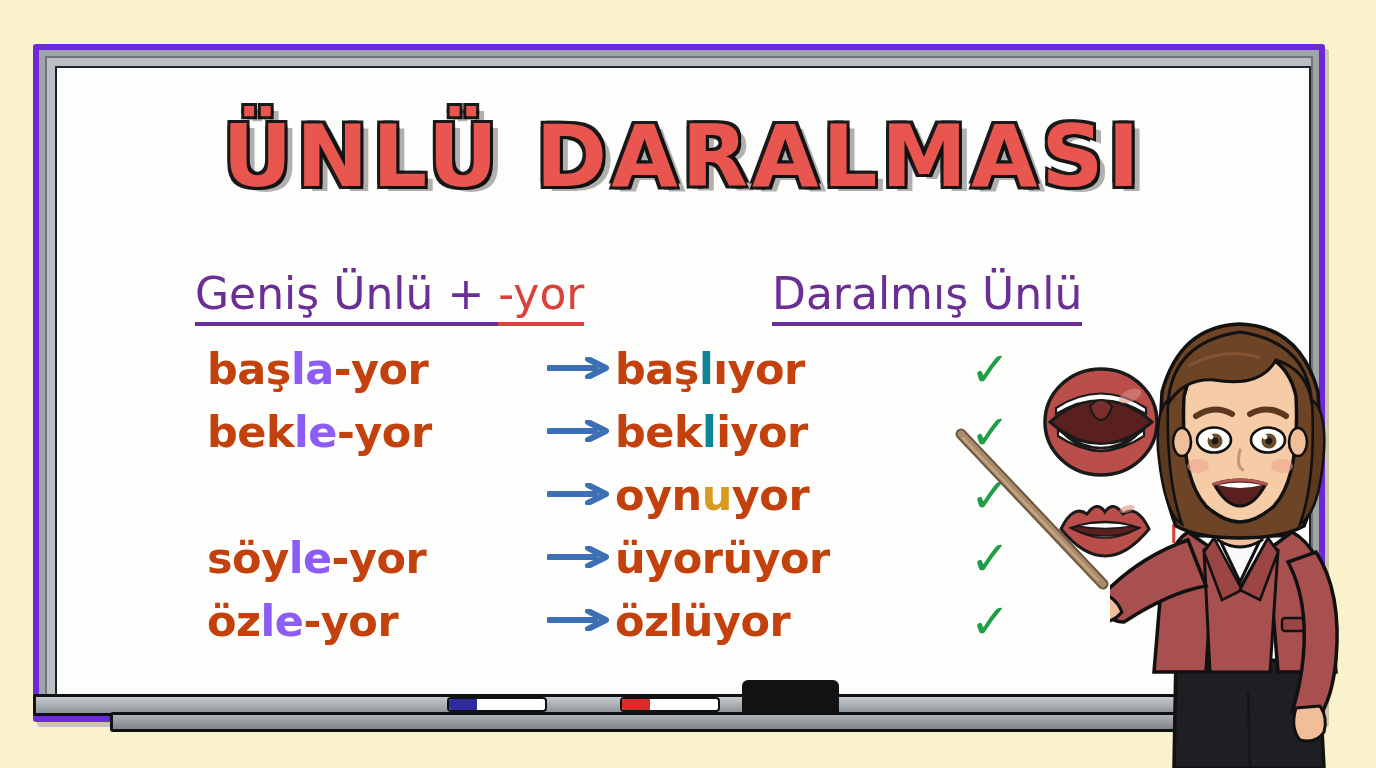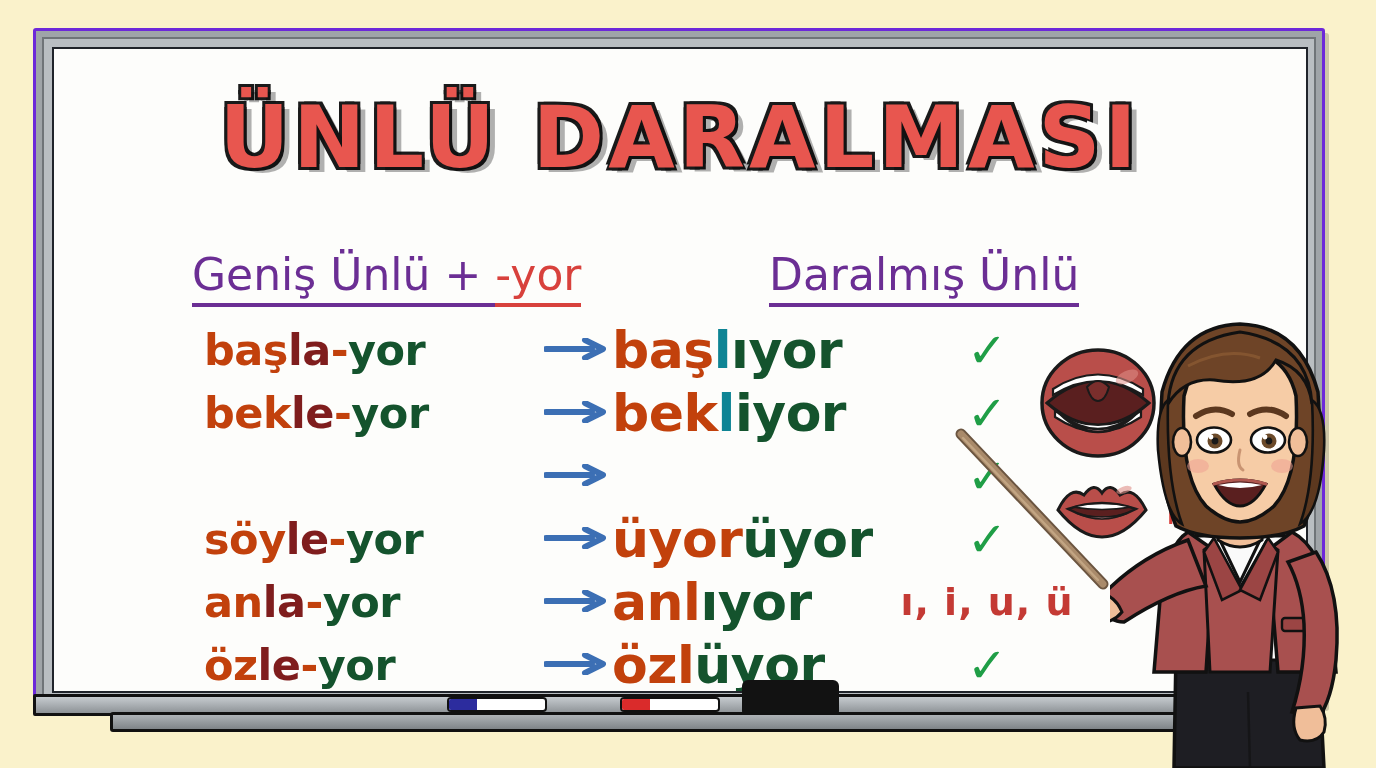--- a/index.html
+++ b/index.html
@@ -12,25 +12,25 @@
     overflow: hidden;
     background: #FAF2CB;
     font-family: "DejaVu Sans", sans-serif;
     position: relative;
   }
 
   
   #whiteboard {
     position: absolute;
     left: 33px;
-    top: 28px;
+    top: 44px;
     width: 1292px;
     height: 678px;
     background: #9FA4A8;
-    border: 3px solid #6d28d9;
+    border: 6px solid #6d28d9;
     border-radius: 3px;
     box-sizing: border-box;
     box-shadow: 4px 5px 0 rgba(0,0,0,0.18);
   }
   #board-bevel {
     position: absolute;
     left: 6px;
     top: 6px;
     right: 6px;
     bottom: 6px;
@@ -120,28 +120,28 @@
     left: 372px;
     top: 0;
     width: 62px;
     height: 63px;
   }
   .arrow svg { display:block; margin-top: 19px; }
   .res {
     position: absolute;
     left: 440px;
     top: 0;
-    font-size: 52px;
+    font-size: 43px;
     font-weight: 600;
     white-space: nowrap;
     letter-spacing: -0.5px;
   }
   .k   { color: #c2410c; }
-  .bl  { color: #7f1d1d; }
-  .rd  { color: #14532d; }
+  .bl  { color: #8b5cf6; }
+  .rd  { color: #c2410c; }
   .tl  { color: #0E8494; }
   .gd  { color: #D99A20; }
 
   
   .rcell {
     position: absolute;
     left: 700px;
     top: 0;
     width: 230px;
     text-align: center;
@@ -286,45 +286,35 @@
           <span class="res"><span class="k">bek</span><span class="tl">l</span><span class="rd">iyor</span></span>
           <span class="rcell"><span class="check">✓</span></span>
         </div>
         <div class="row">
           <span class="arrow">
             <svg width="62" height="22" viewBox="0 0 62 22">
               <line x1="2" y1="11" x2="48" y2="11" stroke="#3C6FB4" stroke-width="6" stroke-linecap="round"></line>
               <path d="M41 2 L59 11 L41 20" fill="none" stroke="#3C6FB4" stroke-width="6" stroke-linecap="round" stroke-linejoin="round"></path>
             </svg>
           </span>
+          <span class="res"><span class="k">oyn</span><span class="gd">u</span><span class="rd">yor</span></span>
           <span class="rcell"><span class="check">✓</span></span>
         </div>
         <div class="row">
           <span class="src"><span class="k">söy</span><span class="bl">le</span><span class="k">-</span><span class="rd">yor</span></span>
           <span class="arrow">
             <svg width="62" height="22" viewBox="0 0 62 22">
               <line x1="2" y1="11" x2="48" y2="11" stroke="#3C6FB4" stroke-width="6" stroke-linecap="round"></line>
               <path d="M41 2 L59 11 L41 20" fill="none" stroke="#3C6FB4" stroke-width="6" stroke-linecap="round" stroke-linejoin="round"></path>
             </svg>
           </span>
           <span class="res"><span class="k">üyor</span><span class="rd">üyor</span></span>
           <span class="rcell"><span class="check">✓</span></span>
         </div>
         <div class="row">
-          <span class="src"><span class="k">an</span><span class="bl">la</span><span class="k">-</span><span class="rd">yor</span></span>
-          <span class="arrow">
-            <svg width="62" height="22" viewBox="0 0 62 22">
-              <line x1="2" y1="11" x2="48" y2="11" stroke="#3C6FB4" stroke-width="6" stroke-linecap="round"></line>
-              <path d="M41 2 L59 11 L41 20" fill="none" stroke="#3C6FB4" stroke-width="6" stroke-linecap="round" stroke-linejoin="round"></path>
-            </svg>
-          </span>
-          <span class="res"><span class="k">anl</span><span class="rd">ıyor</span></span>
-          <span class="rcell"><span class="vowels">ı, i, u, ü</span></span>
-        </div>
-        <div class="row">
           <span class="src"><span class="k">öz</span><span class="bl">le</span><span class="k">-</span><span class="rd">yor</span></span>
           <span class="arrow">
             <svg width="62" height="22" viewBox="0 0 62 22">
               <line x1="2" y1="11" x2="48" y2="11" stroke="#3C6FB4" stroke-width="6" stroke-linecap="round"></line>
               <path d="M41 2 L59 11 L41 20" fill="none" stroke="#3C6FB4" stroke-width="6" stroke-linecap="round" stroke-linejoin="round"></path>
             </svg>
           </span>
           <span class="res"><span class="k">özl</span><span class="rd">üyor</span></span>
           <span class="rcell"><span class="check">✓</span></span>
         </div>

